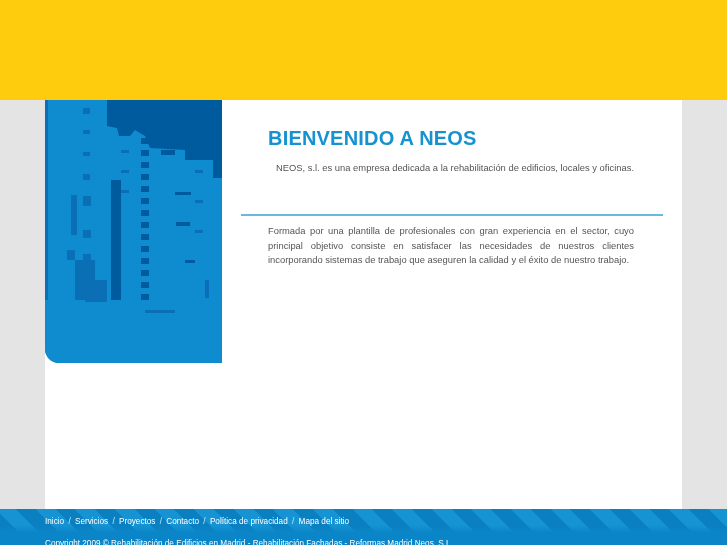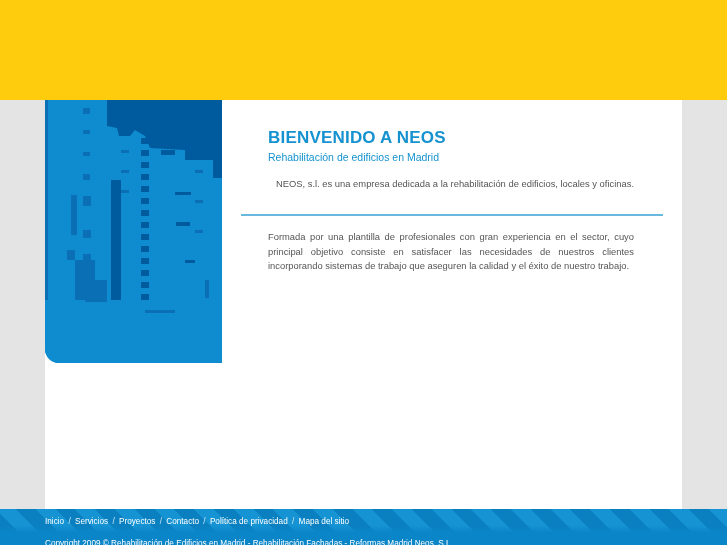--- a/index.html
+++ b/index.html
@@ -32,21 +32,21 @@
       background: #0e8ccf;
     }
     .photo svg { display: block; }
     .content {
       position: absolute;
       left: 223px; top: 28px;
       width: 366px;
     }
     .title {
       margin: 0;
-      font-size: 17px;
+      font-size: 20px;
       font-weight: bold;
       color: #1592cf;
       letter-spacing: 0.2px;
       line-height: 20px;
     }
     .subtitle {
       margin: 3px 0 0 0;
       font-size: 10.5px;
       color: #1592cf;
       line-height: 13px;
@@ -59,21 +59,21 @@
       text-align: justify;
     }
     .divider {
       position: absolute;
       left: 196px; top: 114px;
       width: 422px; height: 2px;
       background: #6bb8de;
     }
     .body-text {
       position: absolute;
-      left: 223px; top: 130px;
+      left: 223px; top: 124px;
       width: 366px;
       font-size: 9.4px;
       line-height: 14.5px;
       color: #555555;
       text-align: justify;
     }
     .body-text p { margin: 0; }
     .footer {
       position: absolute;
       left: 0; top: 509px;
@@ -178,21 +178,20 @@
         <rect x="150" y="100" width="8" height="3"></rect>
         <rect x="150" y="130" width="8" height="3"></rect>
         <rect x="160" y="180" width="4" height="18"></rect>
         <rect x="100" y="210" width="30" height="3"></rect>
       </g>
     </svg>
   </div>
 
   <div class="content">
     <h1 class="title">BIENVENIDO A NEOS</h1>
-    <p class="subtitle">Rehabilitación de edificios en Madrid</p>
     <p class="intro">NEOS, s.l. es una empresa dedicada a la rehabilitación de edificios, locales y oficinas.</p>
   </div>
 
   <div class="divider"></div>
 
   <div class="body-text">
     <p>Formada por una plantilla de profesionales con gran experiencia en el sector, cuyo principal objetivo consiste en satisfacer las necesidades de nuestros clientes incorporando sistemas de trabajo que aseguren la calidad y el éxito de nuestro trabajo.</p>
   </div>
 </div>
 

